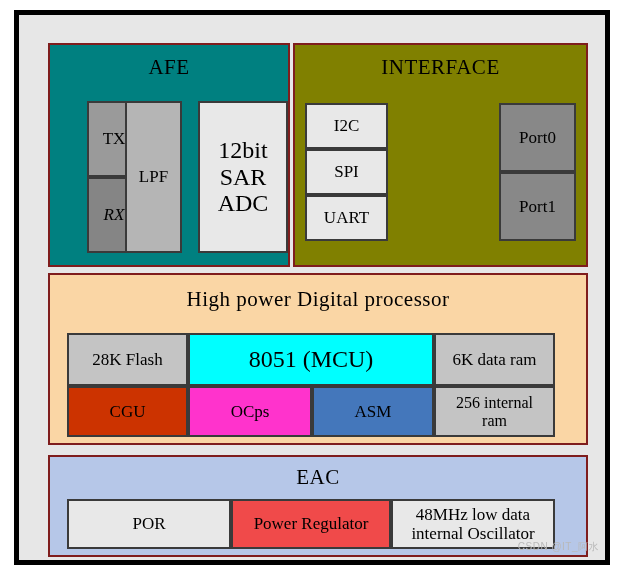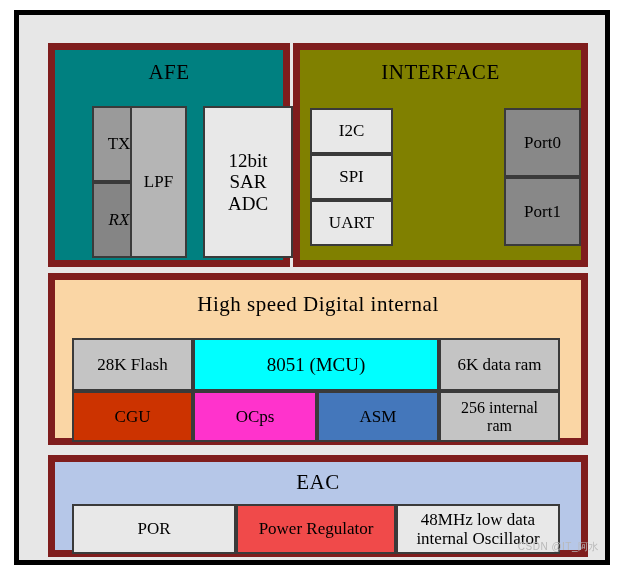--- a/index.html
+++ b/index.html
@@ -23,21 +23,21 @@
     left: 14px;
     top: 10px;
     width: 596px;
     height: 555px;
     background: #e7e7e7;
     border: 5px solid #000000;
     box-sizing: border-box;
   }
   .section {
     position: absolute;
-    border: 7px solid #7f1d1d;
+    border: 2px solid #7f1d1d;
     box-sizing: border-box;
   }
   .section-title {
     position: absolute;
     left: 0;
     right: 0;
     text-align: center;
     color: #000000;
     font-size: 21px;
     letter-spacing: 0.5px;
@@ -50,21 +50,21 @@
     display: flex;
     align-items: center;
     justify-content: center;
     text-align: center;
     color: #000000;
     font-size: 17px;
     line-height: 1.12;
     padding: 1px 2px;
   }
   .cell.small { font-size: 16px; }
-  .cell.big { font-size: 19px; }
+  .cell.big { font-size: 24px; }
 
   
   #afe { left: 29px; top: 28px; width: 242px; height: 224px; background: #008080; }
   
   #interface { left: 274px; top: 28px; width: 295px; height: 224px; background: #808000; }
   
   #dsp { left: 29px; top: 258px; width: 540px; height: 172px; background: #fad6a5; }
   
   #eac { left: 29px; top: 440px; width: 540px; height: 102px; background: #b6c7e8; }
 
@@ -128,21 +128,21 @@
       <div class="cell" style="left:204px; top:58px; width:77px; height:69px; background:#888888;">
         <span>Port0</span>
       </div>
 
       <div class="cell" style="left:204px; top:127px; width:77px; height:69px; background:#888888;">
         <span>Port1</span>
       </div>
     </div>
 
     <div class="section" id="dsp">
-      <div class="section-title" style="top:12px;">High speed Digital internal</div>
+      <div class="section-title" style="top:12px;">High power Digital processor</div>
 
       <div class="cell" style="left:17px; top:58px; width:121px; height:53px; background:#c4c4c4;">
         <span>28K Flash</span>
       </div>
 
       <div class="cell big" style="left:138px; top:58px; width:246px; height:53px; background:#00ffff;">
         <span>8051 (MCU)</span>
       </div>
 
       <div class="cell" style="left:384px; top:58px; width:121px; height:53px; background:#c4c4c4;">

